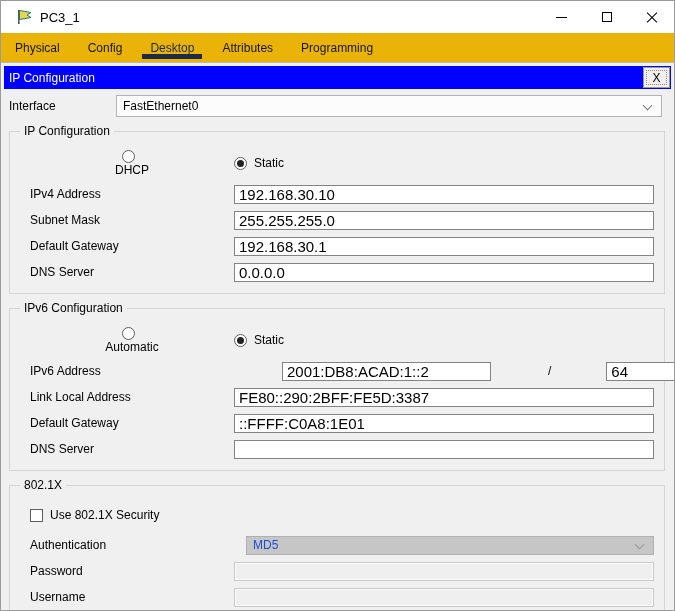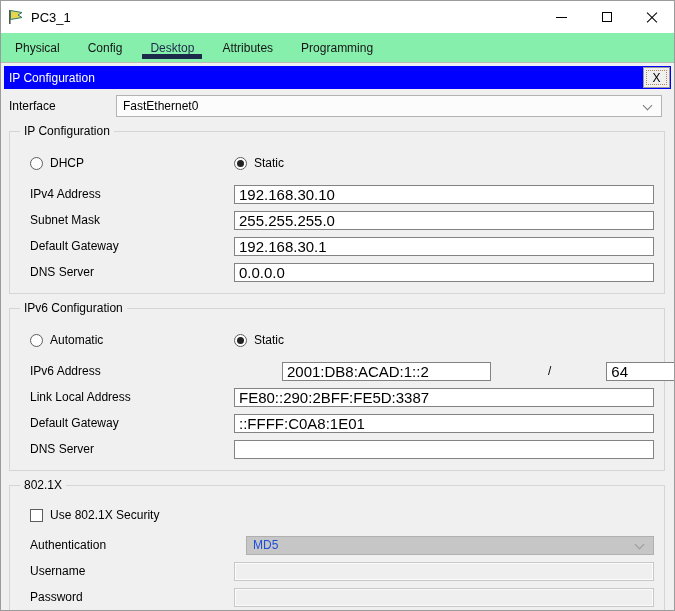--- a/index.html
+++ b/index.html
@@ -13,21 +13,21 @@
     border:1px solid #9b9b9b;
     overflow:hidden;
   }
 
   
   .titlebar {
     height:32px;
     background:#fff;
     display:flex;
     align-items:center;
-    padding-left:7px;
+    padding-left:16px;
   }
   .app-icon { width:16px; height:16px; margin-right:7px; flex:0 0 auto; }
   .title-text { font-size:13px; color:#000; }
   .win-controls {
     margin-left:auto;
     display:flex;
     height:100%;
     align-items:stretch;
   }
   .win-btn {
@@ -42,21 +42,21 @@
   .glyph-close { width:11px; height:11px; display:block; position:relative; }
   .glyph-close::before, .glyph-close::after {
     content:""; position:absolute; left:-1px; top:5px; width:14px; height:1px; background:#000;
   }
   .glyph-close::before { transform:rotate(45deg); }
   .glyph-close::after { transform:rotate(-45deg); }
 
   
   .tabstrip {
     height:30px;
-    background:#86efac;
+    background:#eab308;
     display:flex;
     align-items:stretch;
     border-bottom:1px solid #b9b9b9;
     padding-left:0;
   }
   .tab {
     padding:0 14px;
     display:flex;
     align-items:center;
     position:relative;
@@ -176,21 +176,21 @@
     background:#efefef;
     border:1px solid #c8c8c8;
     box-shadow:inset 0 0 0 1px #fbfbfb;
   }
   .slash { margin:0 7px 0 9px; }
   .txt.prefix { flex:0 0 72px; }
 
   
   .radio-row { display:flex; align-items:center; margin-top:12px; height:18px; }
   .radio-item { display:flex; align-items:center; }
-  .radio-item.first { width:212px; padding-left:8px; }
+  .radio-item.first { width:212px; padding-left:8px;flex-direction:column; }
   .radio {
     width:13px; height:13px;
     border:1px solid #5d5d5d;
     border-radius:50%;
     background:#fff;
     margin-right:7px;
     position:relative;
     flex:0 0 auto;
   }
   .radio.selected::after {
@@ -330,22 +330,22 @@
     </div>
 
     <div class="row" style="margin-top:12px;">
       <span class="lbl">Authentication</span>
       <div class="combo disabled" style="margin-right:0; height:19px;">
         <span>MD5</span>
         <span class="chev" style="top:4px;"></span>
       </div>
     </div>
     <div class="row">
+      <span class="lbl">Password</span>
+      <input class="txt" type="text" disabled="" value="" style="">
+    </div>
+    <div class="row">
       <span class="lbl">Username</span>
       <input class="txt" type="text" disabled="" value="" style="">
     </div>
-    <div class="row">
-      <span class="lbl">Password</span>
-      <input class="txt" type="text" disabled="" value="" style="">
-    </div>
   </div>
 
 </div>
 
 </body></html>

